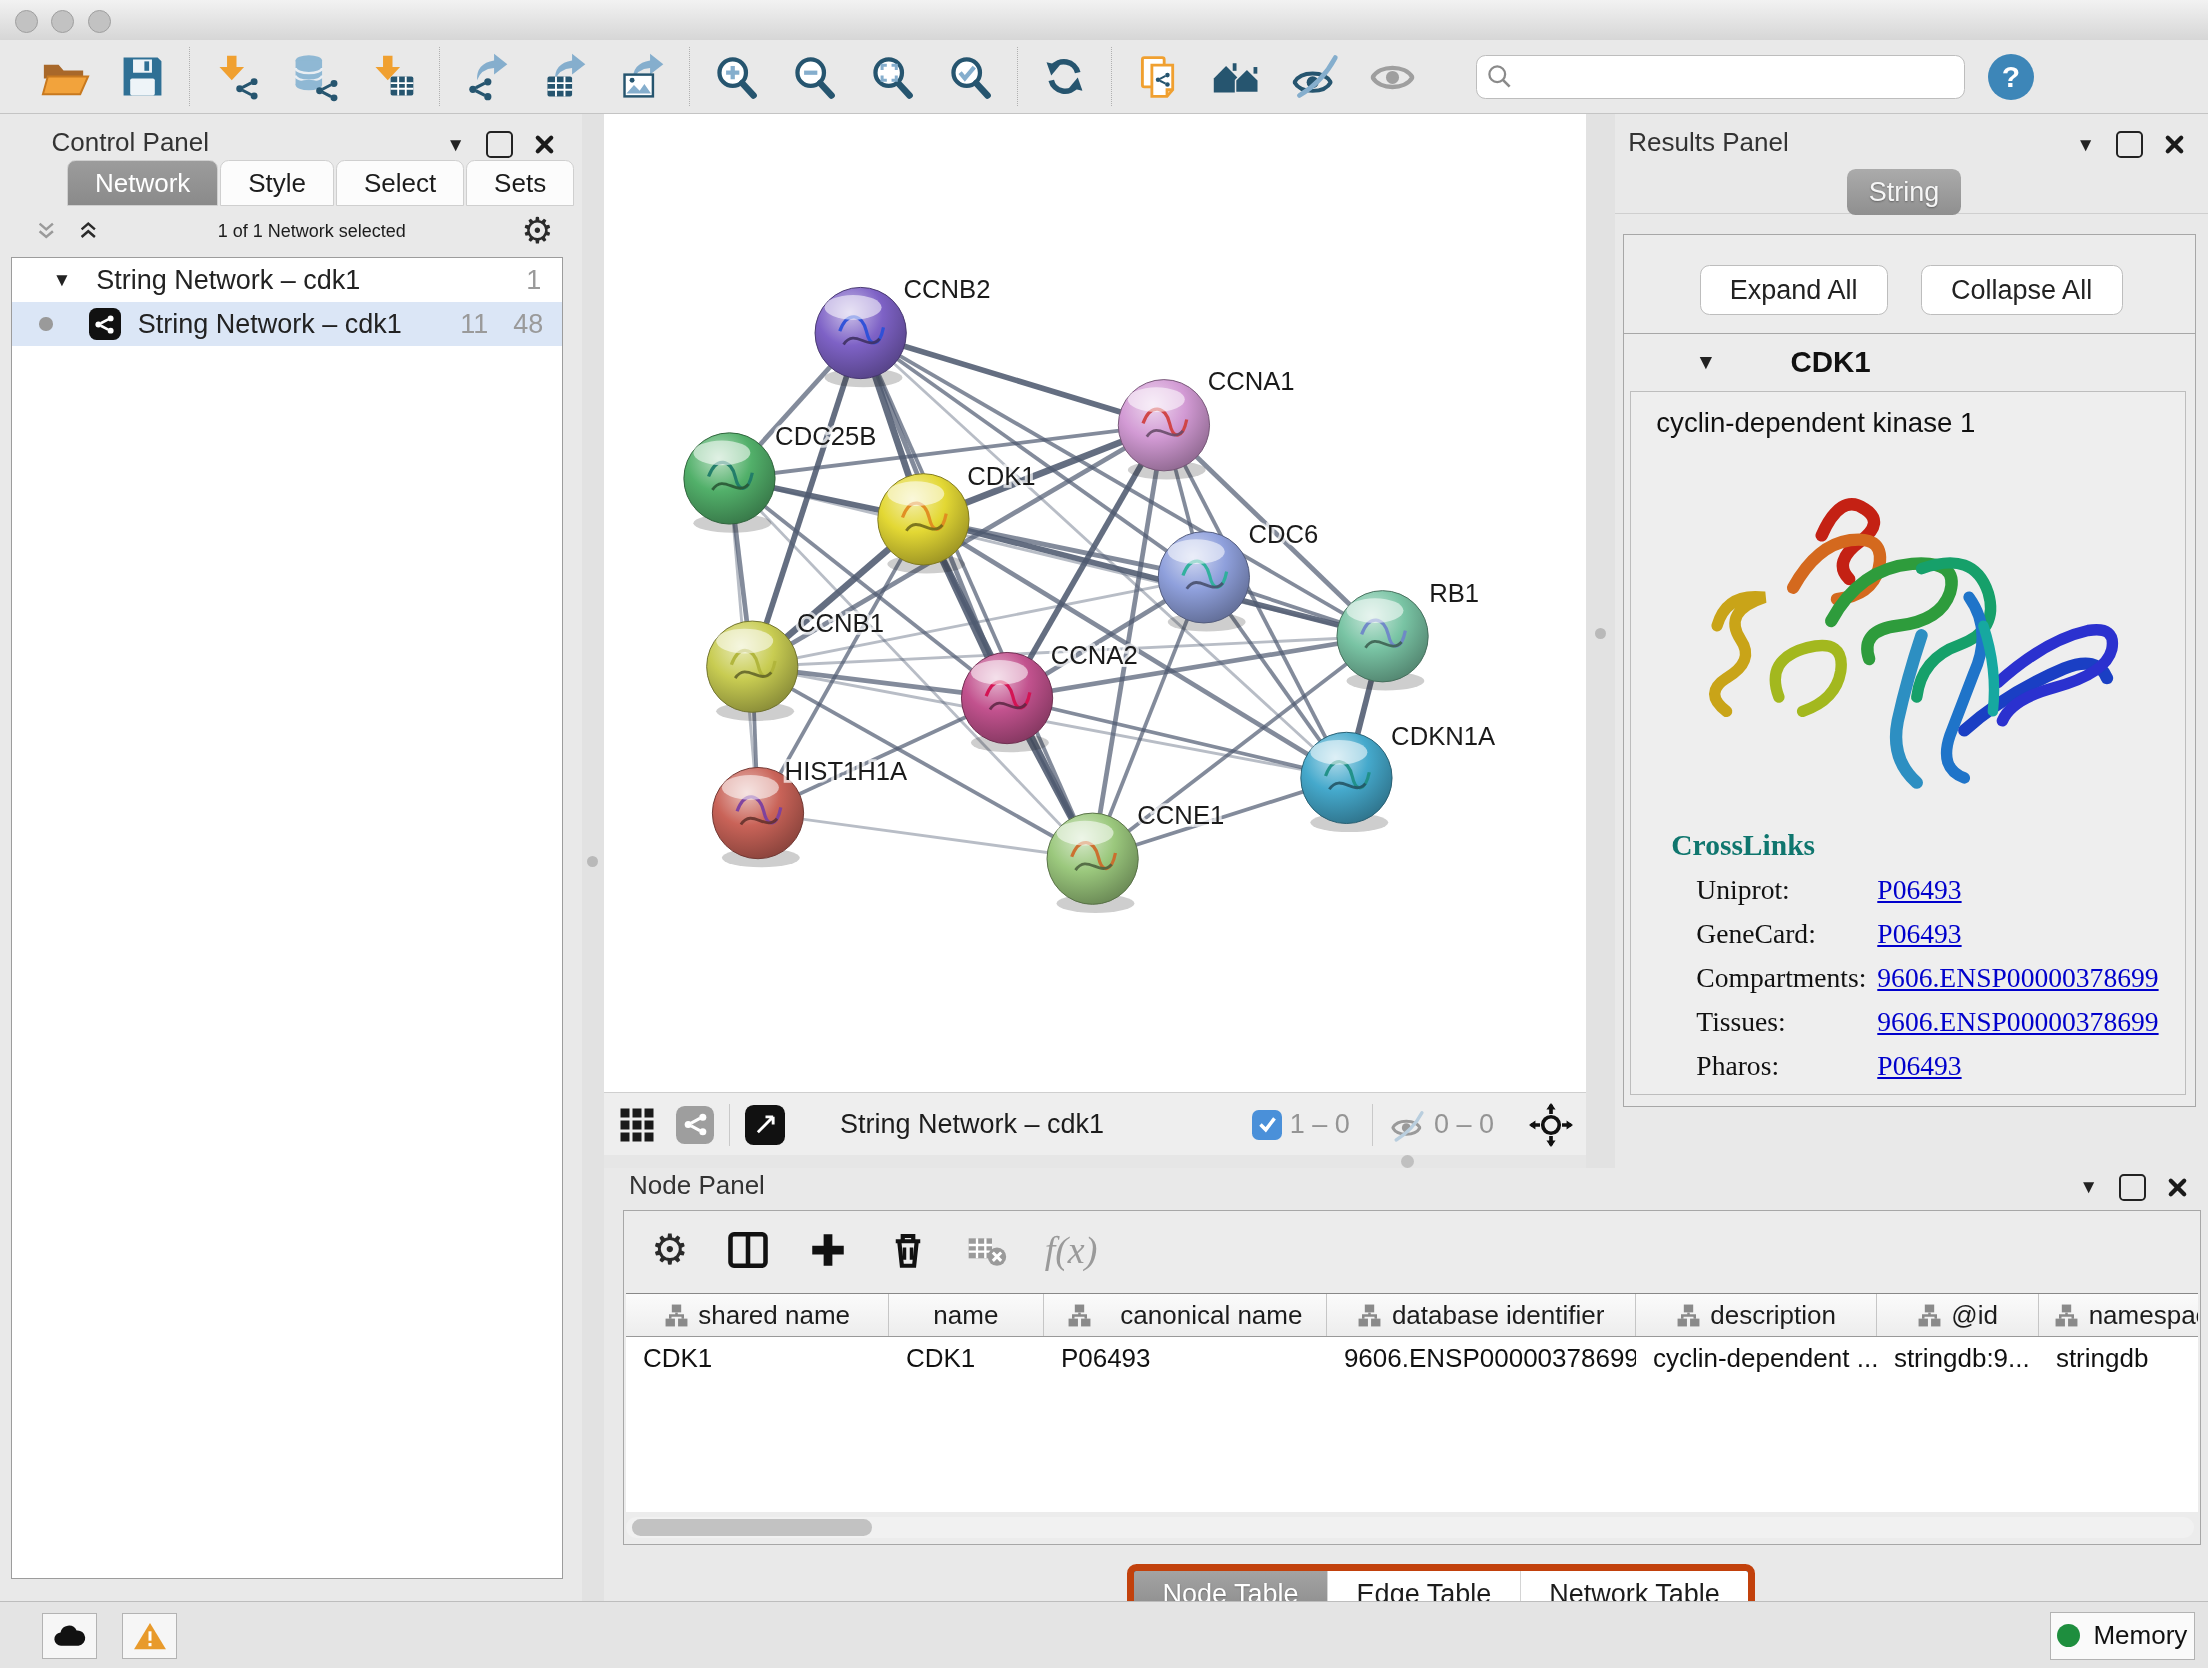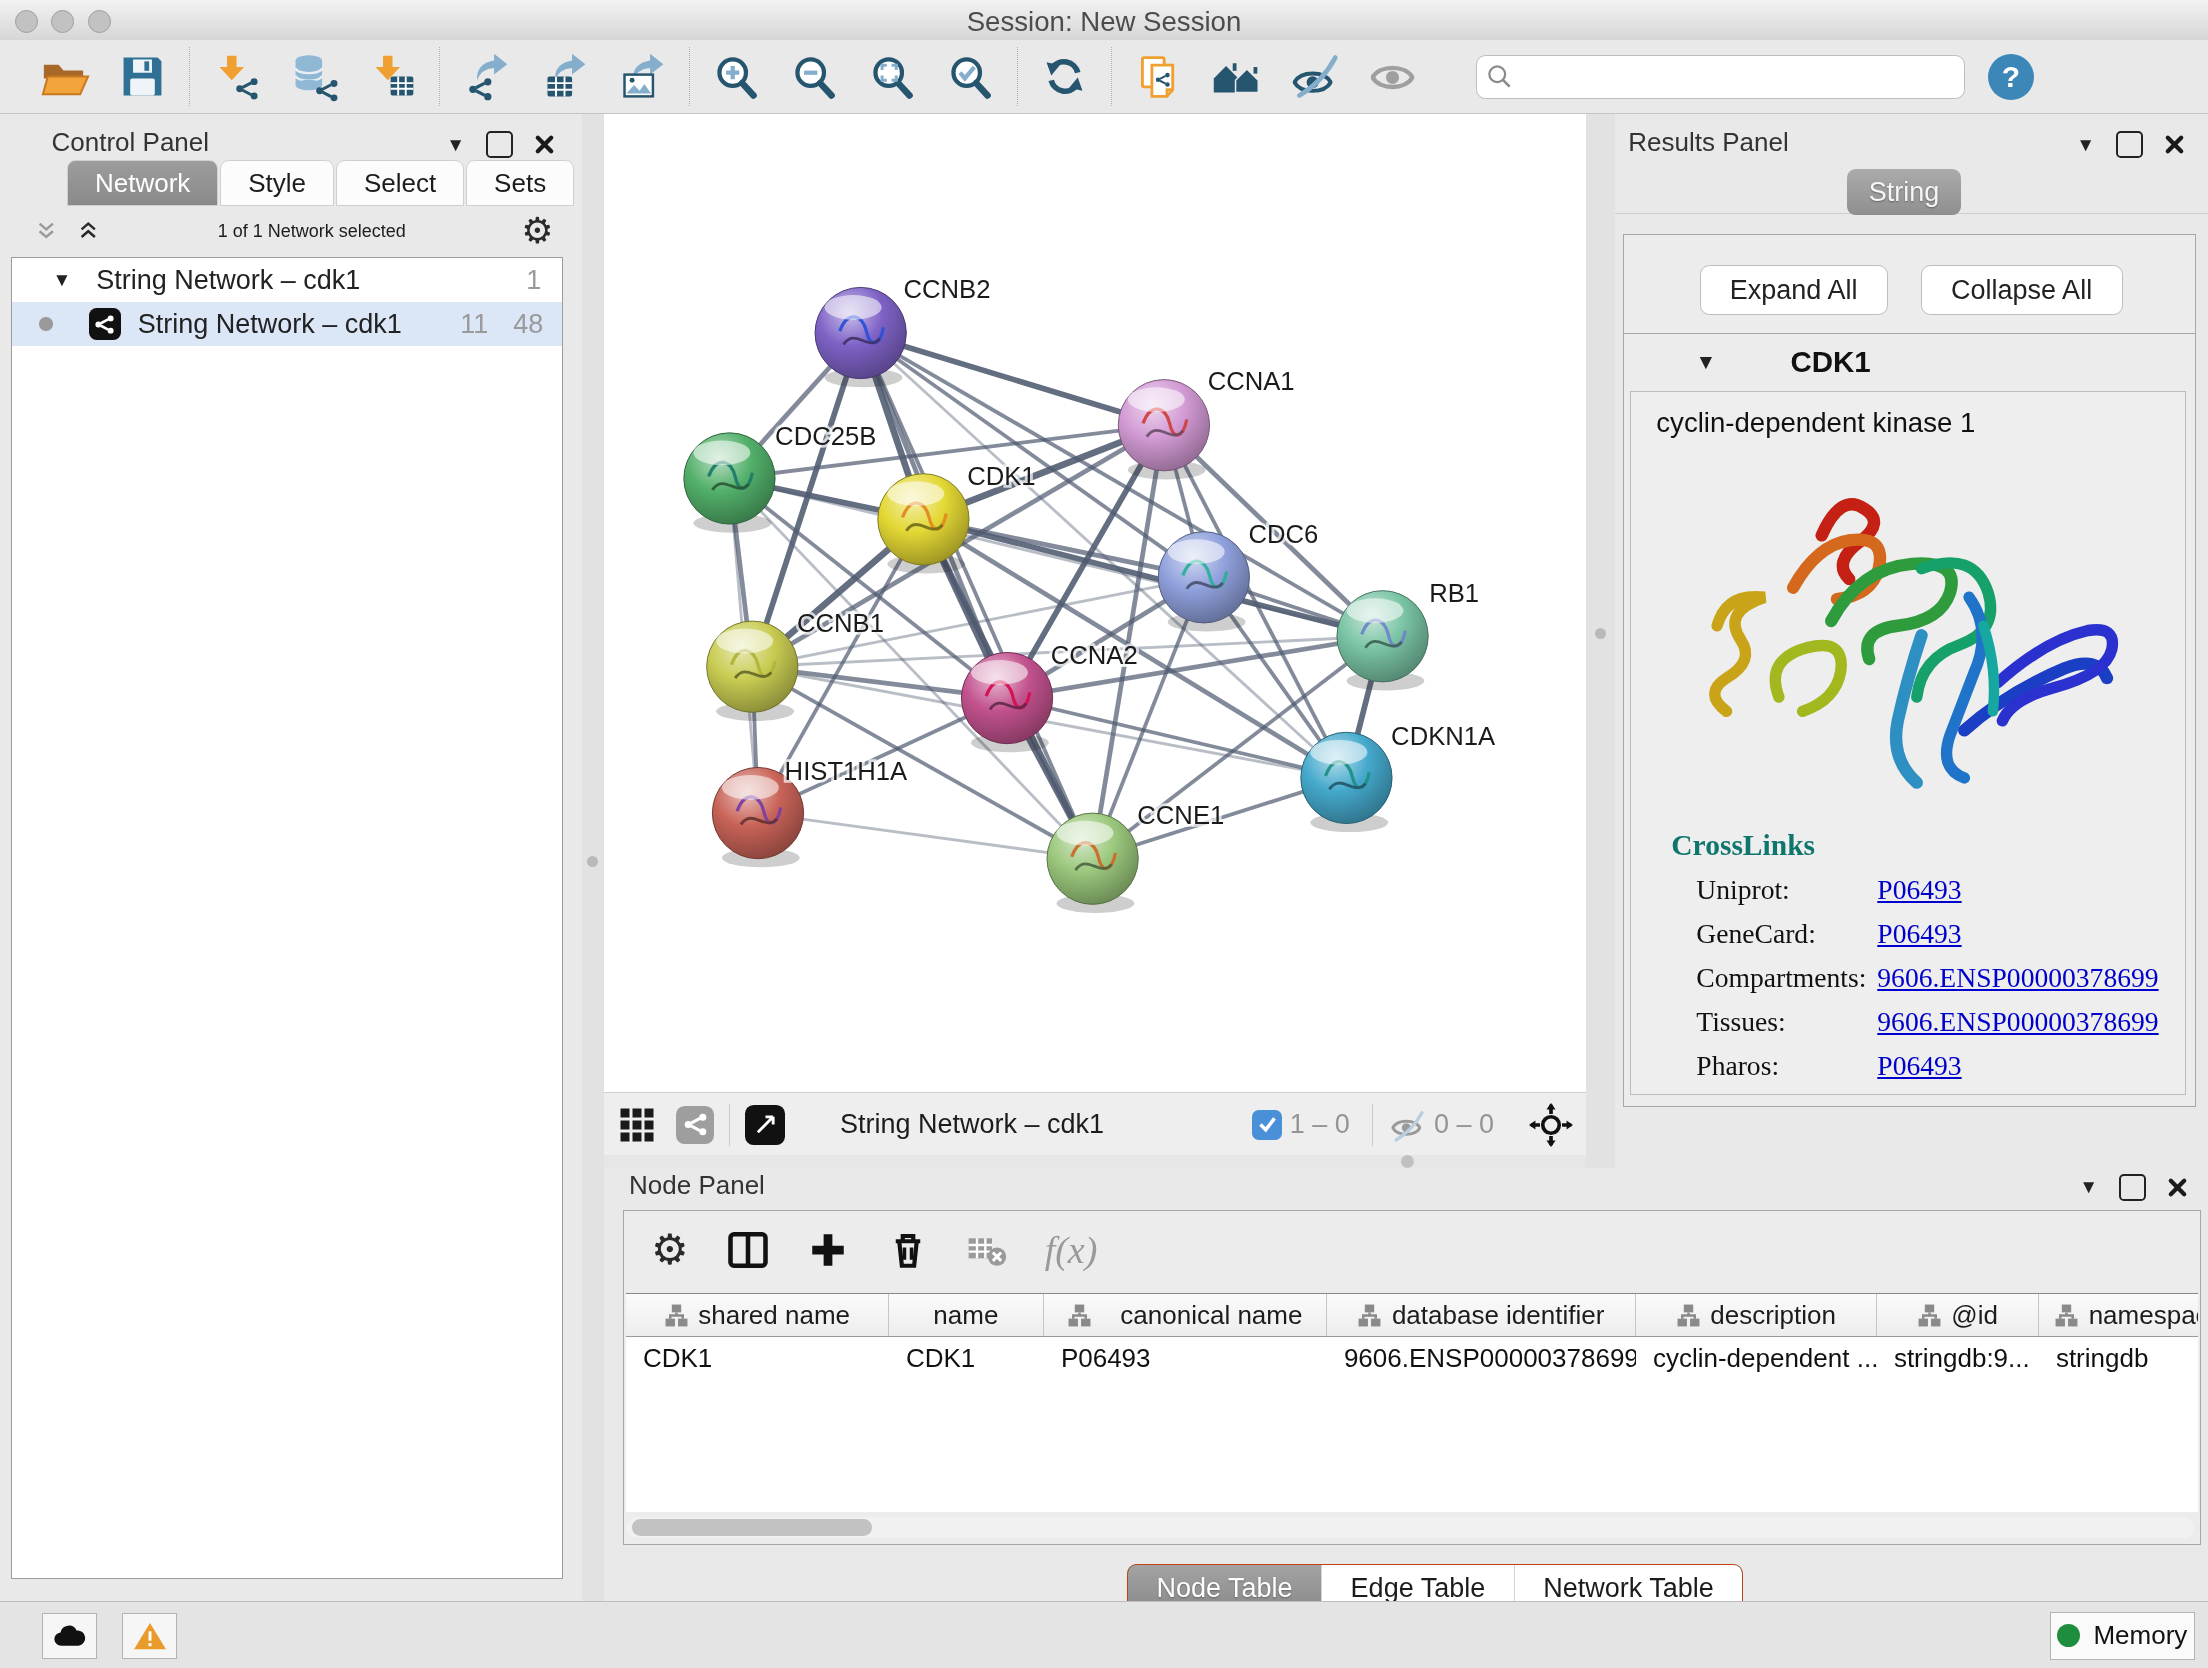--- a/index.html
+++ b/index.html
@@ -81,21 +81,21 @@
   .thead{display:flex;height:42px;background:linear-gradient(#fbfbfb,#ededed);border-bottom:1.9px solid #999;}
   .th{display:flex;align-items:center;justify-content:center;gap:9.5px;font-size:26px;color:#1c1c1c;
       border-right:1px solid #c6c6c6;box-sizing:border-box;flex:0 0 auto;}
   .th-ico{width:25px;height:25px;color:#8a8a8a;flex:0 0 auto;}
   .trowdata{display:flex;height:42px;}
   .td{font-size:26px;color:#111;padding-left:17px;box-sizing:border-box;display:flex;align-items:center;flex:0 0 auto;
       white-space:nowrap;overflow:hidden;}
   .hscroll{position:absolute;left:1.9px;bottom:5.7px;width:1568px;height:21px;background:#f1f1f1;border-radius:10.5px;}
   .hthumb{position:absolute;left:5.7px;top:1.9px;width:240px;height:17px;background:#c2c2c2;border-radius:8.6px;}
   .ttabs{position:absolute;left:523px;top:396px;display:flex;border-radius:9.5px;overflow:hidden;
-         border:1px solid #c2410c;background:#0369a1;}
+         border:7px solid #c2410c;background:#0369a1;}
   .ttab{height:46px;padding:0 28.5px;display:flex;align-items:center;font-size:27px;color:#1c1c1c;background:#fff;
         border-right:1px solid #d4d4d4;}
   .ttab.active{background:linear-gradient(#a3a3a3,#8a8a8a);color:#fff;text-shadow:0 1px 1.9px rgba(0,0,0,.3);}
   
   .statusbar{position:absolute;left:0;top:1601px;width:2208px;height:68px;background:#e4e4e4;border-top:1px solid #bdbdbd;}
   .sbtn{position:absolute;top:11.4px;width:53px;height:44px;background:#f6f6f6;border:1.9px solid #b3b3b3;
         display:flex;align-items:center;justify-content:center;}
   .membtn{position:absolute;right:13.3px;top:9.5px;width:143px;height:46px;background:#fafafa;border:1.9px solid #b3b3b3;
         display:flex;align-items:center;justify-content:center;gap:13.3px;font-size:26px;color:#111;}
   .memdot{width:23px;height:23px;border-radius:50%;background:#1e8e3e;}
@@ -140,21 +140,20 @@
 </svg>
 
 <div id="app">
 
   <div class="titlebar">
     <div class="lights">
       <div class="light"></div>
       <div class="light"></div>
       <div class="light"></div>
     </div>
-    <div class="wtitle">Session: New Session</div>
   </div>
 
   <div class="toolbar">
     <div class="tbtn">
       <svg width="55" height="55" viewBox="0 0 56 56">
         <path d="M7 16 h15 l5 6 h20 v8 H7 z" fill="#a8682a"></path>
         <path d="M11 28 h41 l-8 18 H6 l5 -18 z" fill="#f2a33c" stroke="#c8791f" stroke-width="2"></path>
       </svg>
     </div>
     <div class="tbtn">

